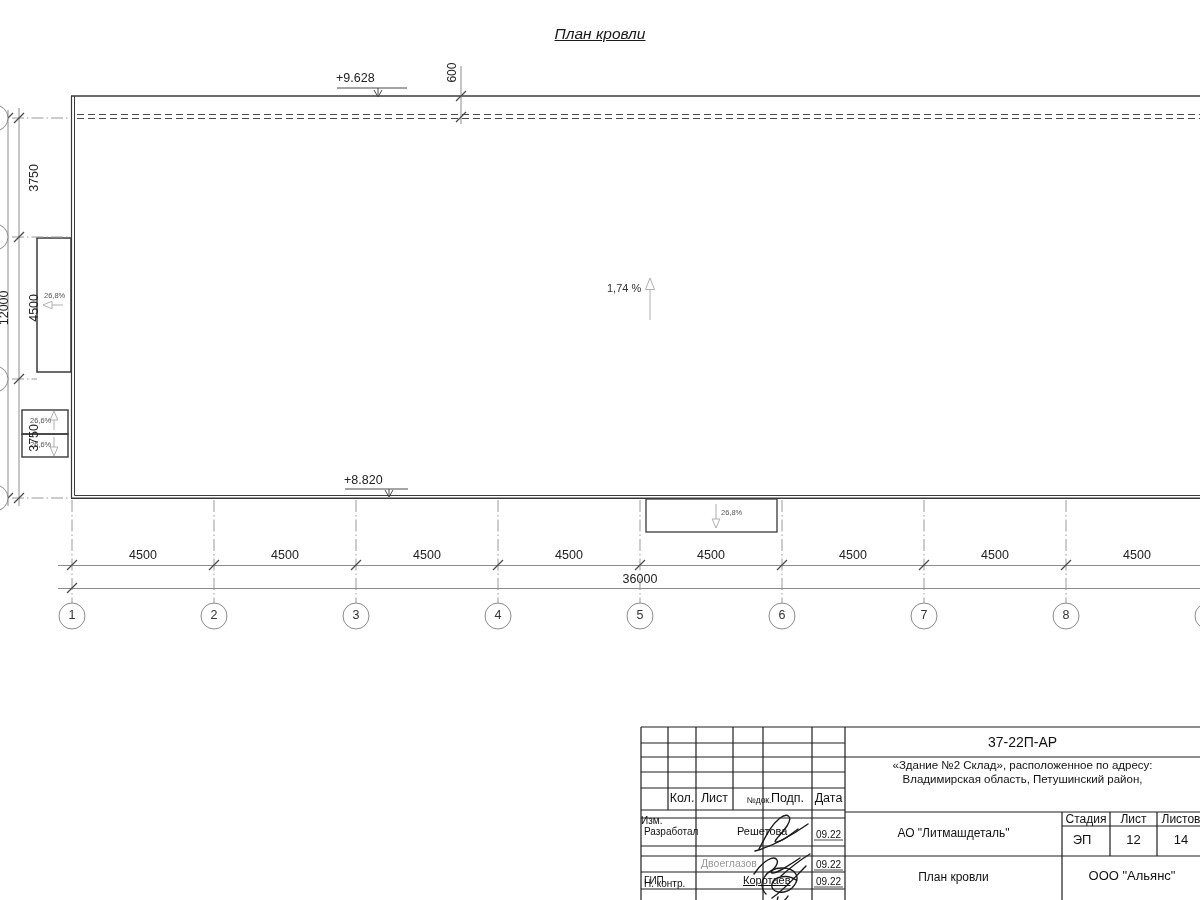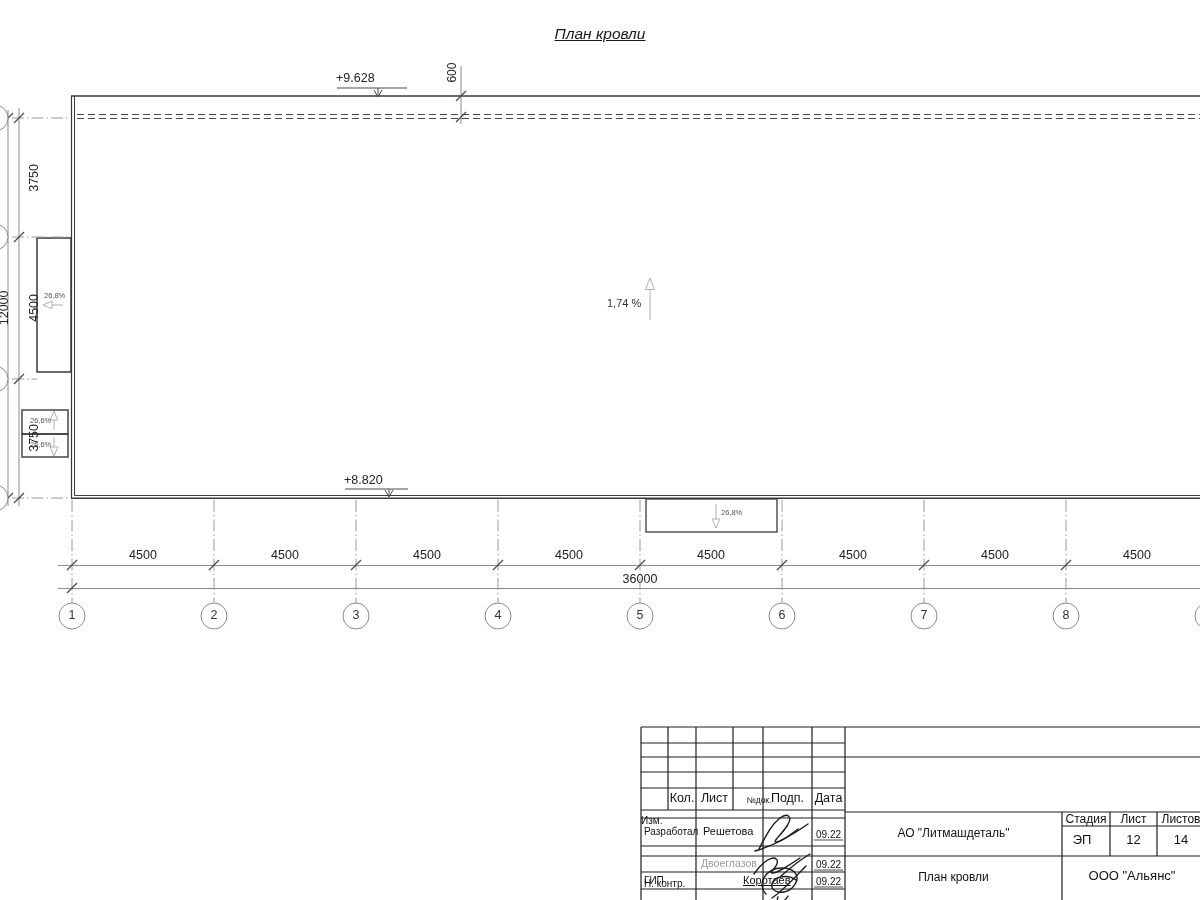--- a/index.html
+++ b/index.html
@@ -178,21 +178,21 @@
     </g>
   </svg>
 
   <div class="t" style="left:545px;top:25px;width:110px;text-align:center;font-size:15.5px;font-style:italic;text-decoration:underline;">План кровли</div>
 
   <div class="t dim" style="left:336px;top:72px;font-size:12.5px;">+9.628</div>
   <div class="t dim" style="left:344px;top:474px;font-size:12.5px;">+8.820</div>
 
   <div class="t dim rot c" style="left:438px;top:66px;width:30px;font-size:12px;">600</div>
 
-  <div class="t" style="left:607px;top:297px;font-size:11px;color:#333;">1,74 %</div>
+  <div class="t" style="left:607px;top:282px;font-size:11px;color:#333;">1,74 %</div>
 
   <div class="t small" style="left:44px;top:292px;">26,8%</div>
   <div class="t small" style="left:30px;top:417px;">26,6%</div>
   <div class="t small" style="left:30px;top:441px;">26,6%</div>
   <div class="t small" style="left:721px;top:509px;">26,8%</div>
 
   <div class="t dim c" style="left:121px;top:549px;width:44px;">4500</div>
   <div class="t dim c" style="left:263px;top:549px;width:44px;">4500</div>
   <div class="t dim c" style="left:405px;top:549px;width:44px;">4500</div>
   <div class="t dim c" style="left:547px;top:549px;width:44px;">4500</div>
@@ -210,33 +210,36 @@
 
   <div class="t axis-num c" style="left:59px;top:609px;width:26px;">1</div>
   <div class="t axis-num c" style="left:201px;top:609px;width:26px;">2</div>
   <div class="t axis-num c" style="left:343px;top:609px;width:26px;">3</div>
   <div class="t axis-num c" style="left:485px;top:609px;width:26px;">4</div>
   <div class="t axis-num c" style="left:627px;top:609px;width:26px;">5</div>
   <div class="t axis-num c" style="left:769px;top:609px;width:26px;">6</div>
   <div class="t axis-num c" style="left:911px;top:609px;width:26px;">7</div>
   <div class="t axis-num c" style="left:1053px;top:609px;width:26px;">8</div>
 
+  <div class="t tb c" style="left:845px;top:735px;width:355px;font-size:14px;">37-22П-АР</div>
 
   <div class="t c" style="left:845px;top:759px;width:355px;font-size:11.5px;line-height:13.5px;color:#111;">
+    <div>«Здание №2 Склад», расположенное по адресу:</div>
+    <div>Владимирская область, Петушинский район,</div>
   </div>
 
   <div class="t tb c" style="left:641px;top:792px;width:17px;font-size:10px;margin-top:23px;">Изм.</div>
   <div class="t tb c" style="left:668px;top:792px;width:28px;font-size:12.5px;">Кол.</div>
   <div class="t tb c" style="left:696px;top:792px;width:37px;font-size:12.5px;">Лист</div>
   <div class="t tb c" style="left:733px;top:796px;width:52px;font-size:8.5px;">№док.</div>
   <div class="t tb c" style="left:763px;top:792px;width:49px;font-size:12.5px;">Подп.</div>
   <div class="t tb c" style="left:812px;top:792px;width:33px;font-size:12.5px;">Дата</div>
 
   <div class="t tb" style="left:644px;top:826px;font-size:10px;">Разработал</div>
-  <div class="t tb" style="left:703px;top:825px;font-size:11px;">Решетова</div>
+  <div class="t tb" style="left:737px;top:825px;font-size:11px;">Решетова</div>
   <div class="t tb c" style="left:812px;top:829px;width:33px;font-size:10px;">09.22</div>
 
   <div class="t tb" style="left:644px;top:878px;font-size:10px;">Н. контр.</div>
   <div class="t tb gray" style="left:701px;top:858px;font-size:10.5px;">Двоеглазов</div>
   <div class="t tb c" style="left:812px;top:859px;width:33px;font-size:10px;">09.22</div>
 
   <div class="t tb" style="left:644px;top:875px;font-size:10px;">ГИП</div>
   <div class="t tb" style="left:743px;top:874px;font-size:11px;text-decoration:underline;">Коротаев</div>
   <div class="t tb c" style="left:812px;top:876px;width:33px;font-size:10px;">09.22</div>
 

